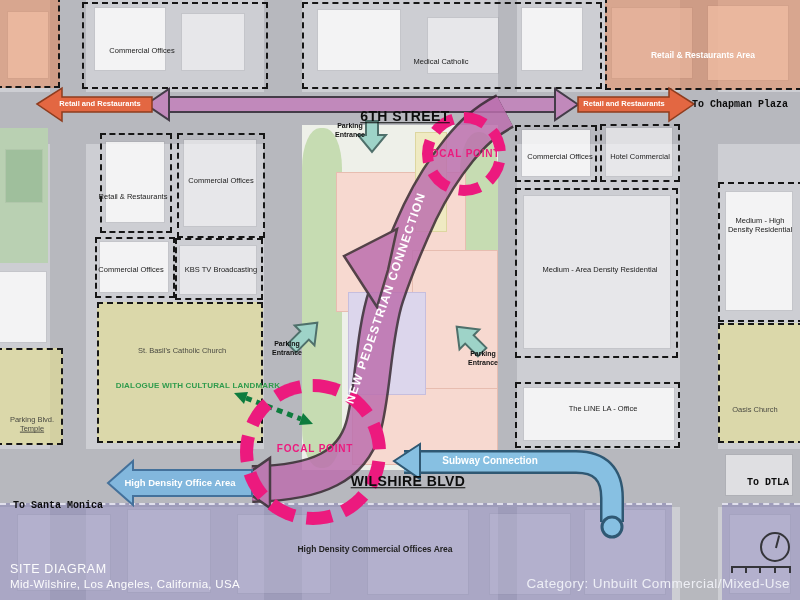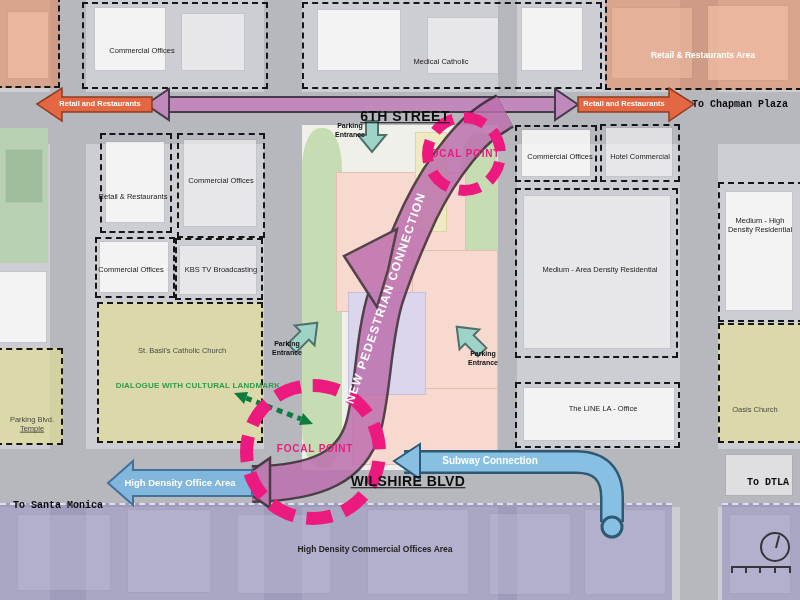--- a/index.html
+++ b/index.html
@@ -210,20 +210,25 @@
   </div>
   <div class="lbl park-lbl" style="left:287px;top:349px;">
     <span style="display:block;">Parking</span>
     <span style="display:block;">Entrance</span>
   </div>
   <div class="lbl park-lbl" style="left:483px;top:359px;">
     <span style="display:block;">Parking</span>
     <span style="display:block;">Entrance</span>
   </div>
 
+  <div class="titleblock">
+    <div class="t1">SITE DIAGRAM</div>
+    <div class="t2">Mid-Wilshire, Los Angeles, California, USA</div>
+  </div>
+  <div class="category">Category: Unbuilt Commercial/Mixed-Use</div>
 
   <div class="compass">
     <div class="hand"></div>
   </div>
   <div class="scalebar">
     <i style="left:0;"></i>
       <i style="left:14px;"></i>
       <i style="left:28px;"></i>
       <i style="left:43px;"></i>
       <i style="left:58px;"></i>

